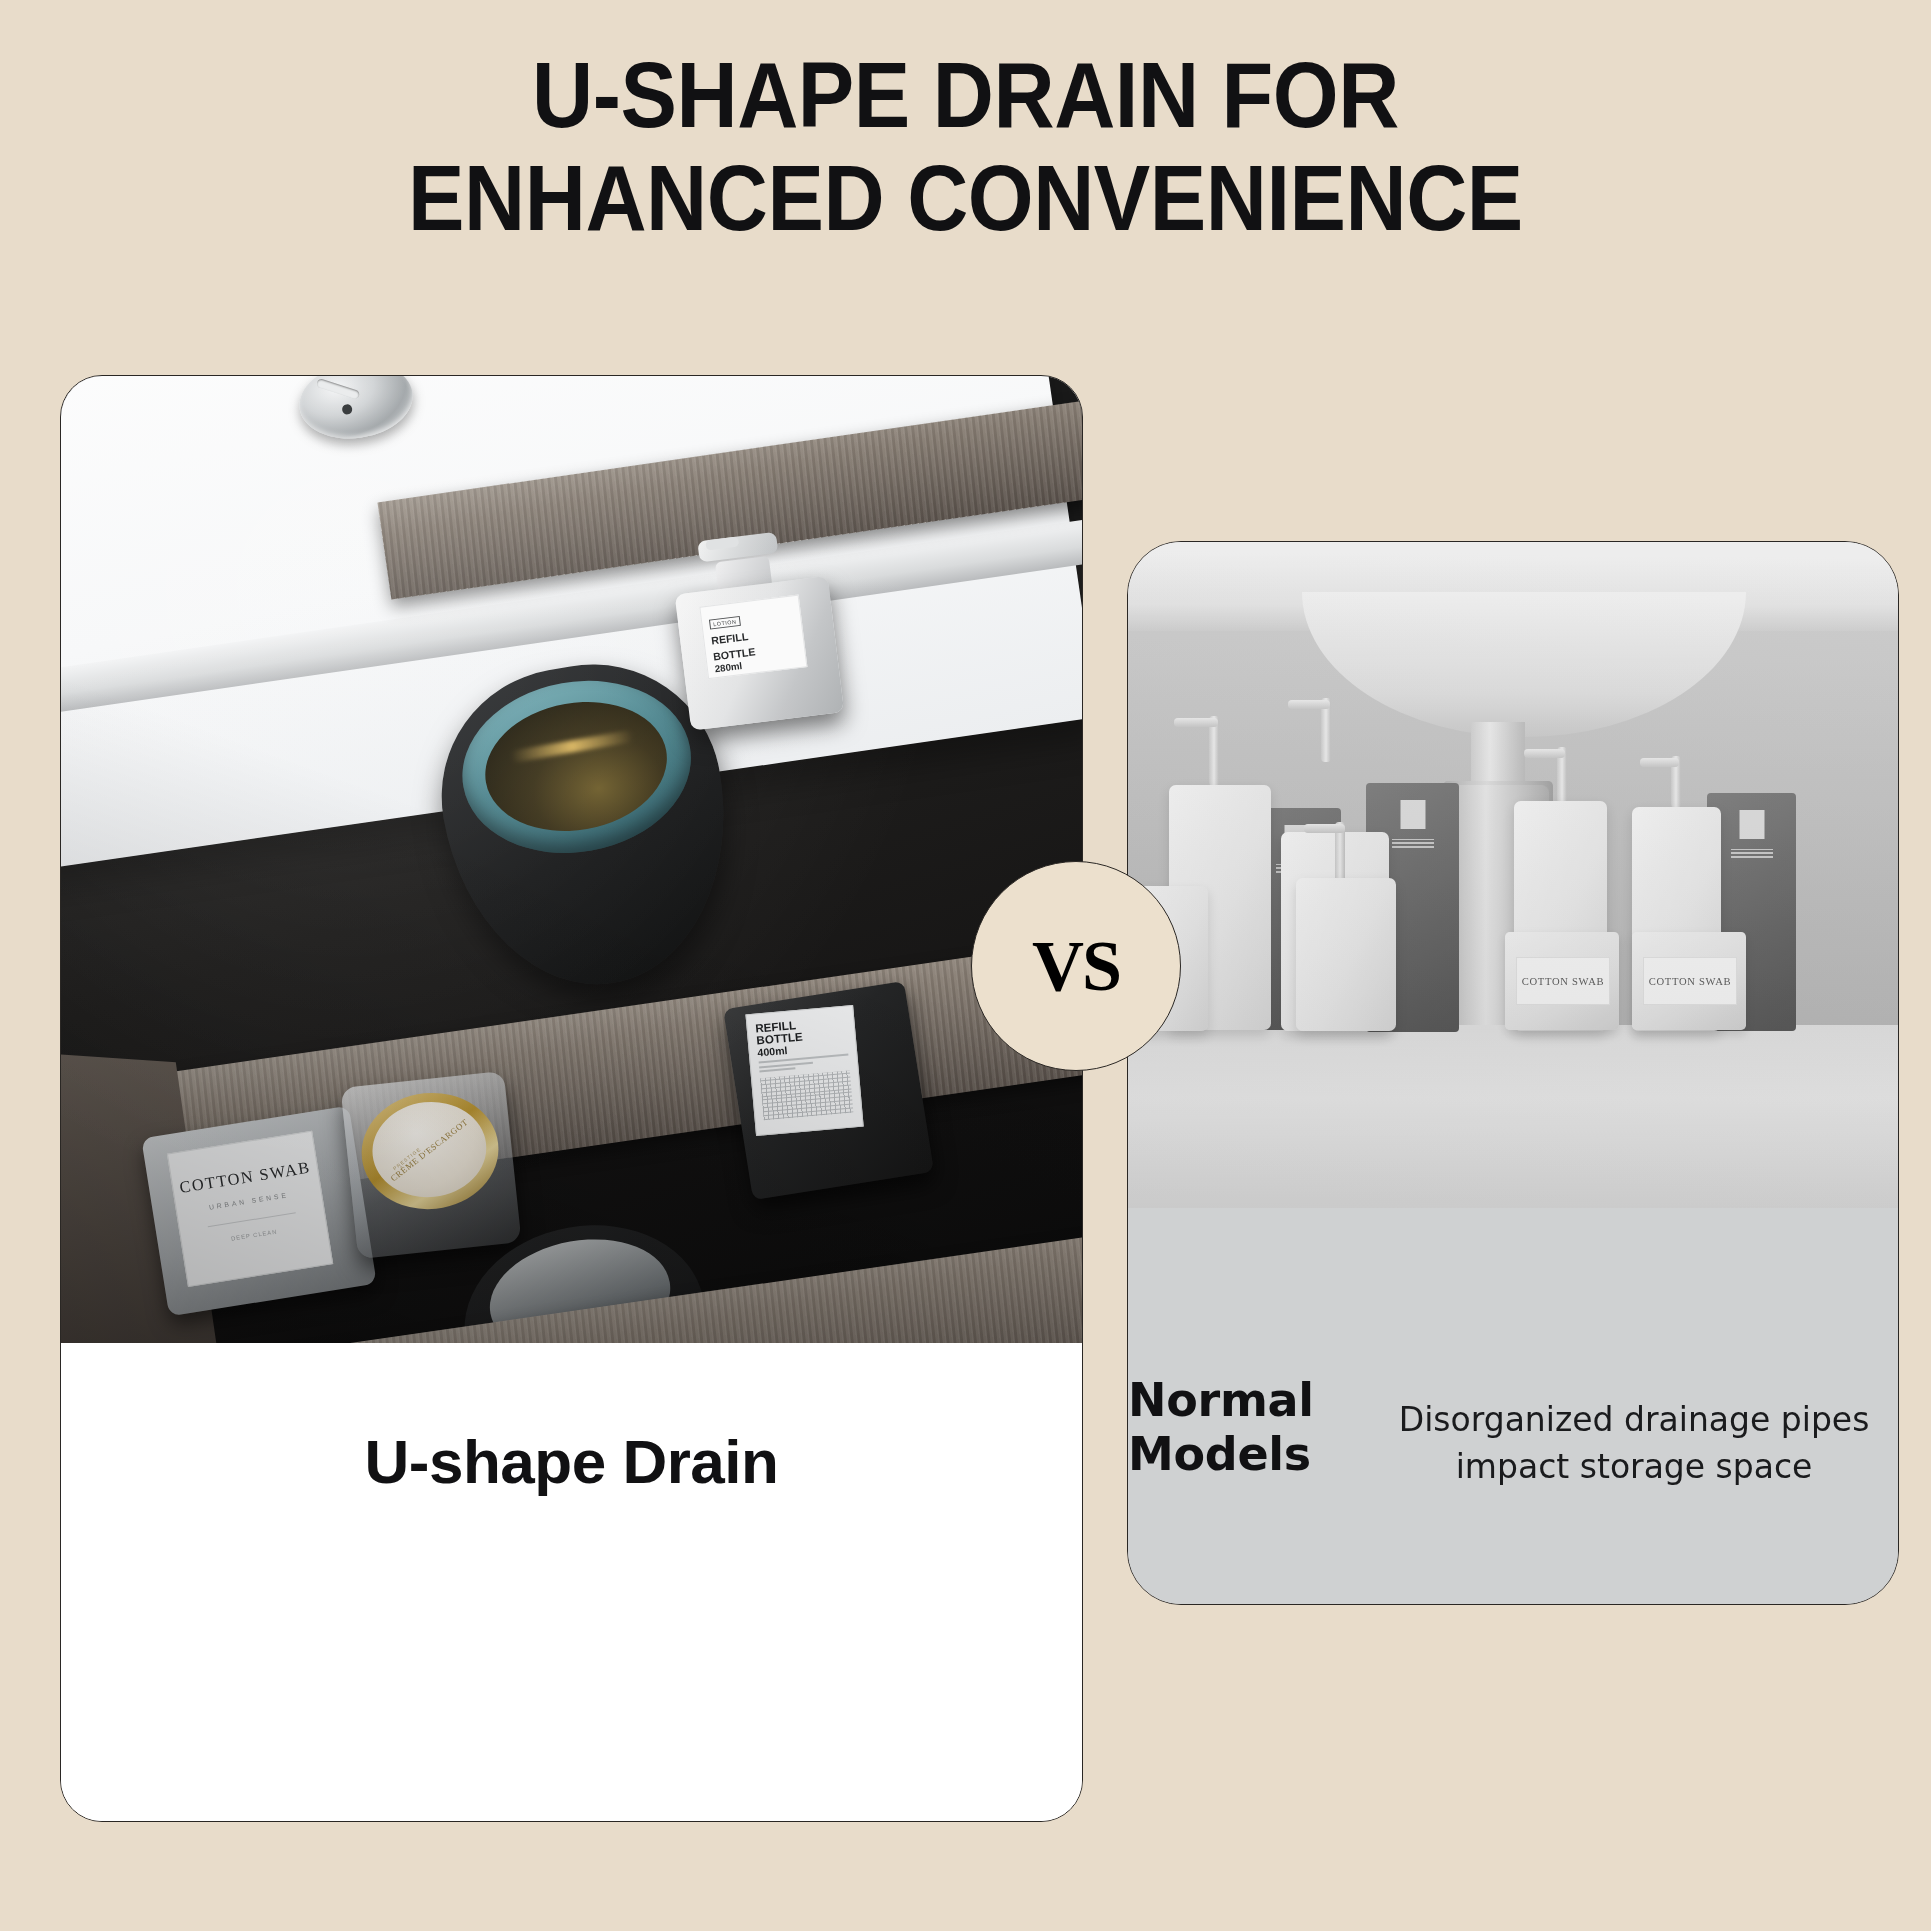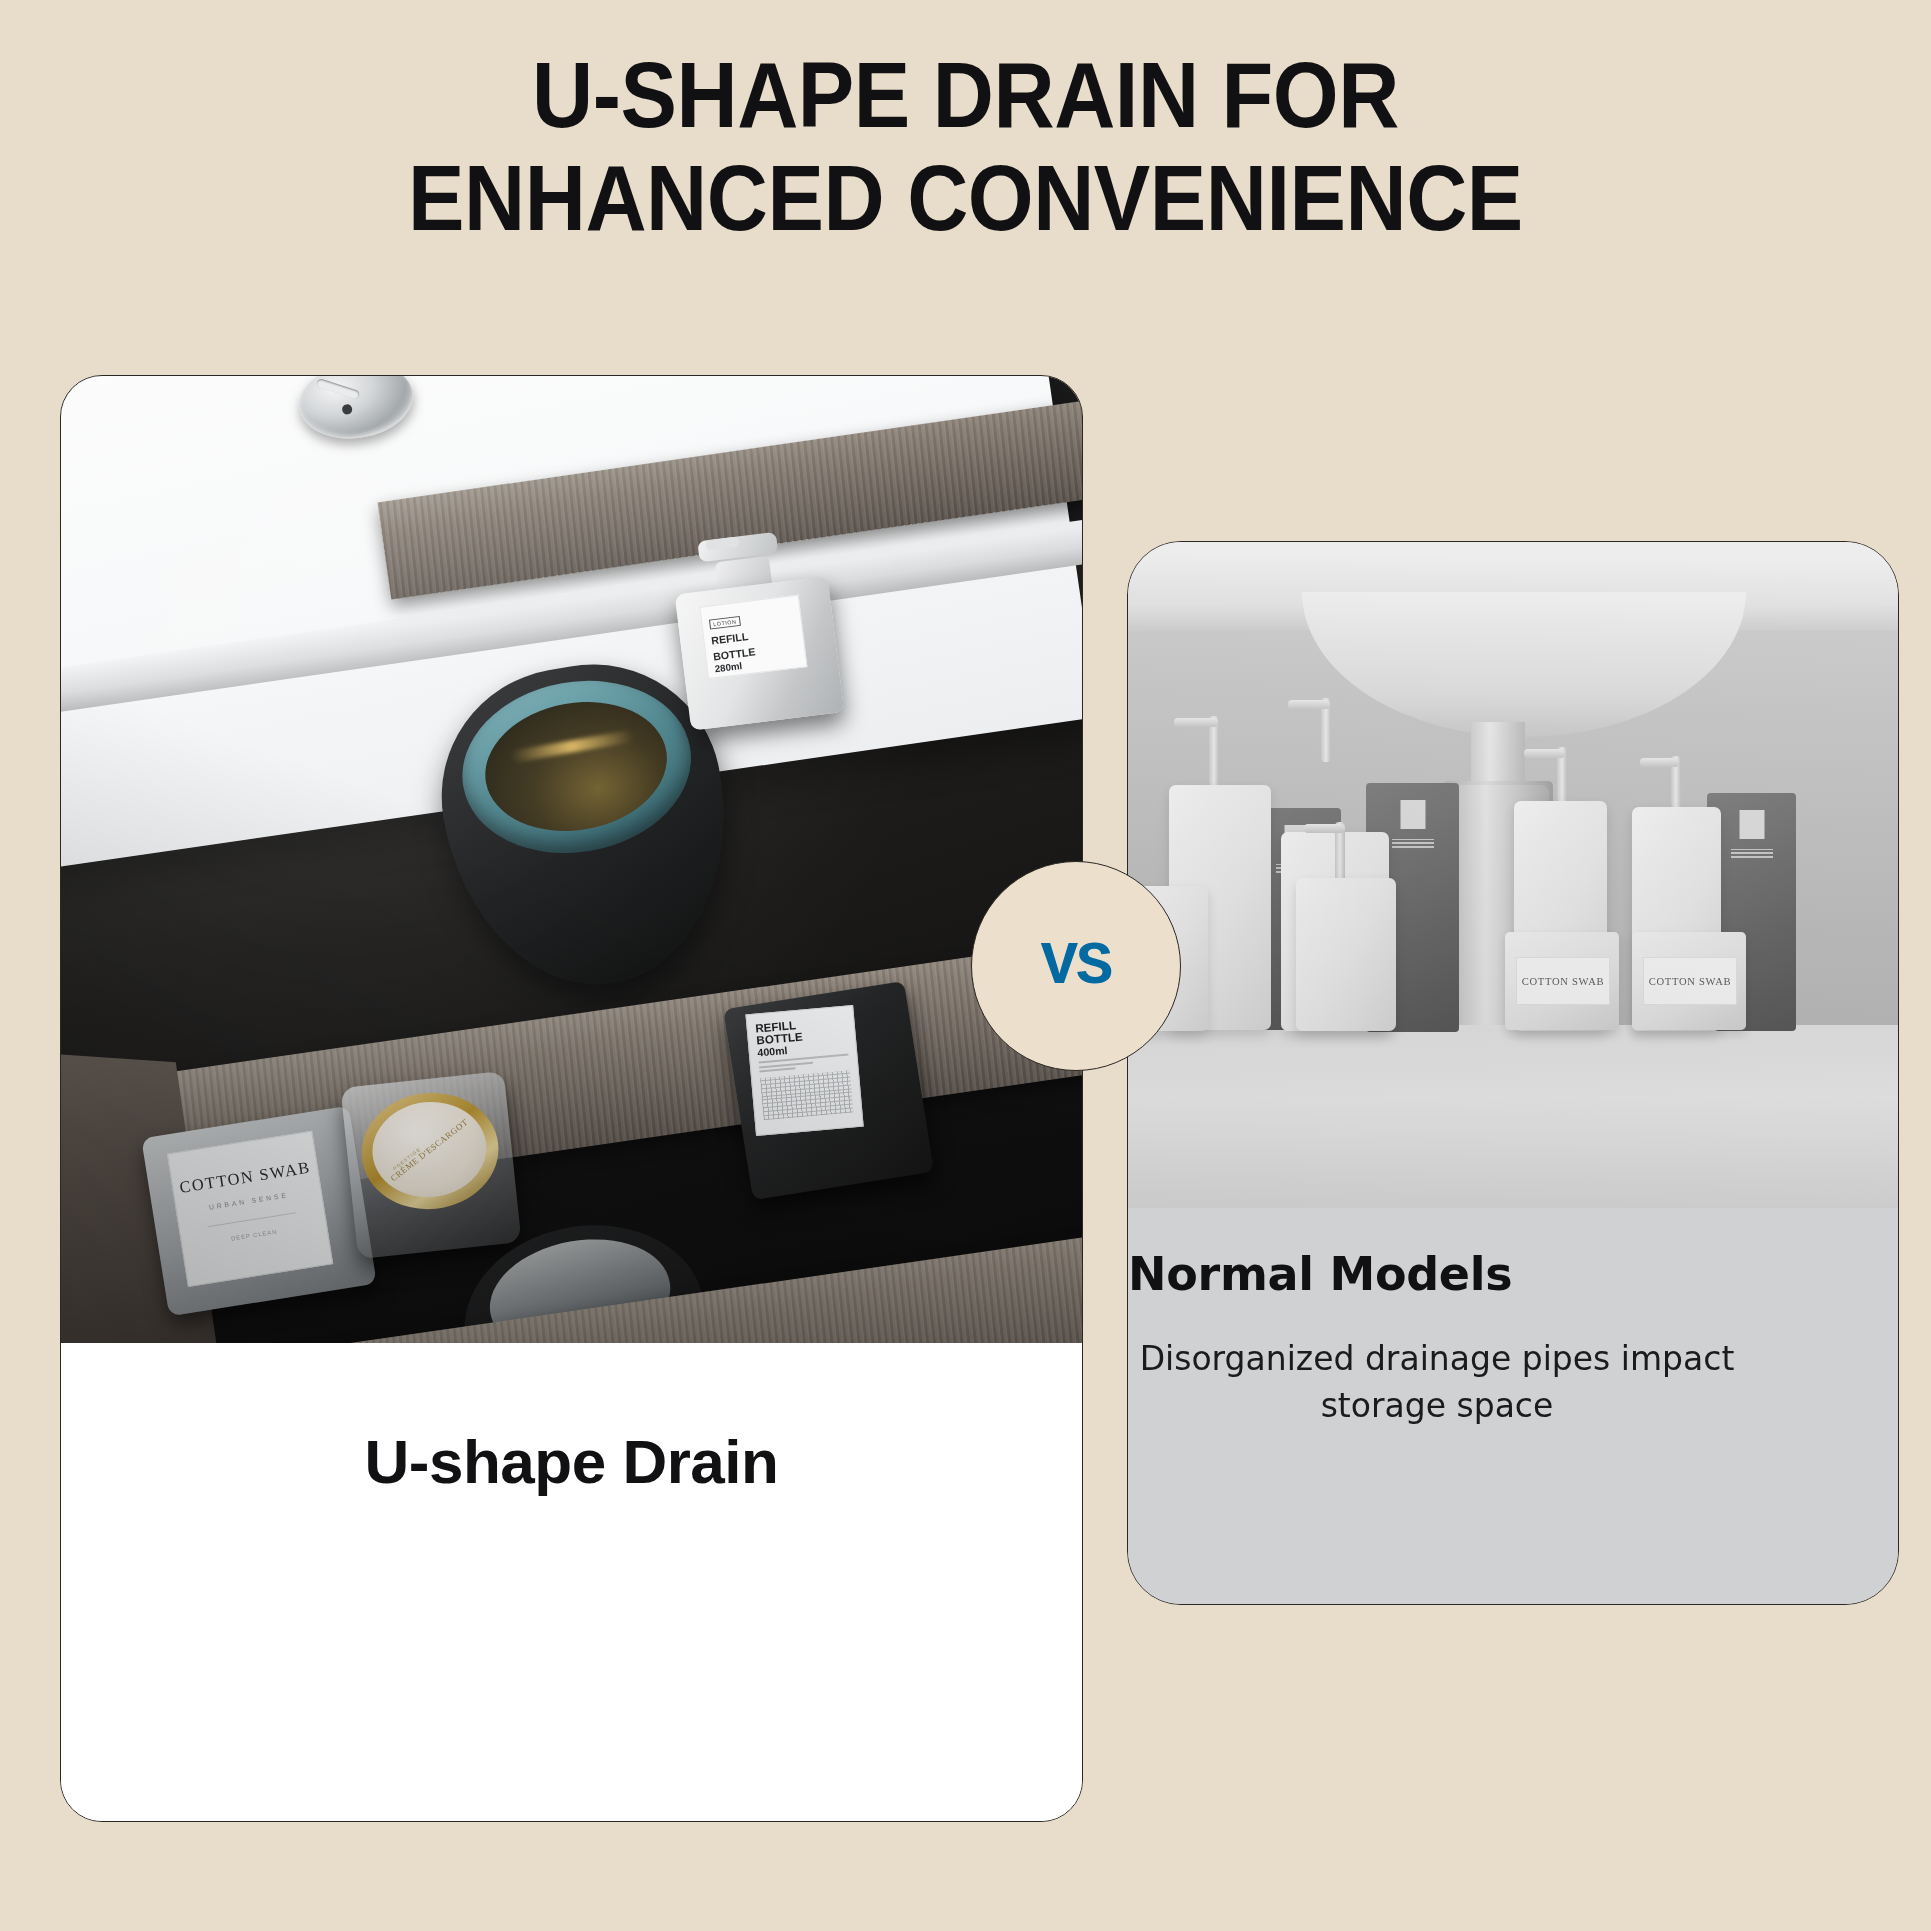--- a/index.html
+++ b/index.html
@@ -375,21 +375,21 @@
     font-weight:bold;font-size:62px;letter-spacing:-0.5px;
   }
   .cap-left p{
     margin:33px 0 0;color:#1a1b1d;text-align:center;
     font-family:"Liberation Sans Narrow","Liberation Sans",sans-serif;
     font-size:39px;line-height:1.58;font-weight:500;max-width:657px;
   }
   .cap-right{
     position:absolute;left:0;top:666px;width:100%;height:398px;
     background:#cfd1d2;
-    display:flex;flex-direction:column;align-items:flex-start;
+    display:flex;flex-direction:row;align-items:center;
     padding-top:39px;box-sizing:border-box;
   }
   .cap-right h3{
     margin:0;color:#111113;
     font-family:"DejaVu Sans","Liberation Sans",sans-serif;
     font-weight:bold;font-size:46px;letter-spacing:-0.3px;
   }
   .cap-right p{
     margin:35px 0 0;color:#1a1b1d;text-align:center;
     font-family:"DejaVu Sans","Liberation Sans",sans-serif;
@@ -400,22 +400,22 @@
   .vs-badge{
     position:absolute;left:971px;top:861px;width:210px;height:210px;
     border-radius:50%;
     background:#ece0cd;
     border:1.9px solid #2a2724;
     display:flex;align-items:center;justify-content:center;
     z-index:30;
     box-sizing:border-box;
   }
   .vs-badge span{
-    font-family:Liberation Mono, monospace;
-    font-weight:bold;font-size:62px;color:#0369a1;letter-spacing:-1.9px;
+    font-family:Liberation Serif, serif;
+    font-weight:bold;font-size:72px;color:#000000;letter-spacing:-1.9px;
   }
 </style>
 </head>
 <body>
 
 <div class="stage">
 
   <div class="title">
     <span class="title-line">U-SHAPE DRAIN FOR</span>
     <span class="title-line">ENHANCED CONVENIENCE</span>

